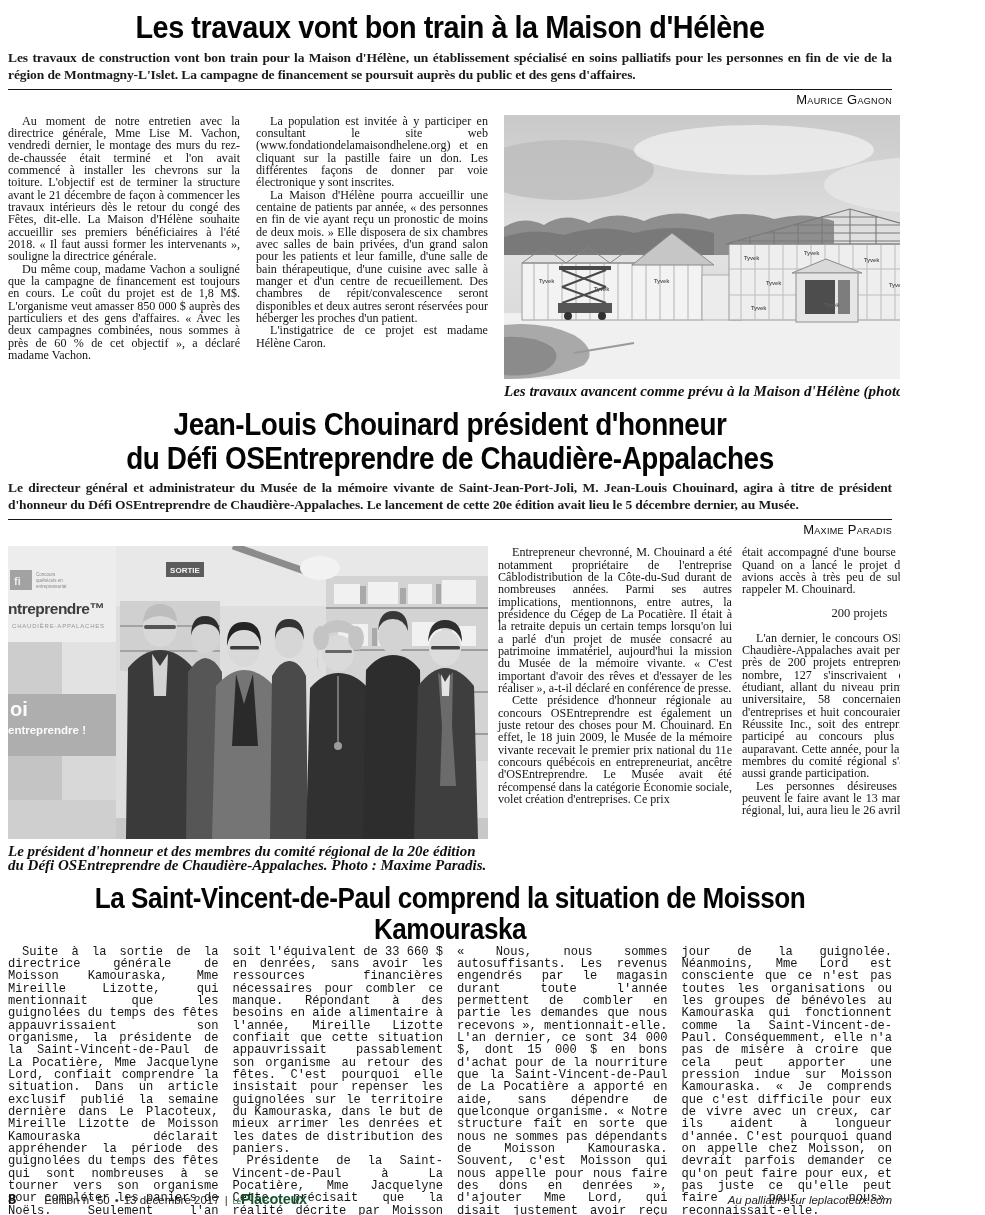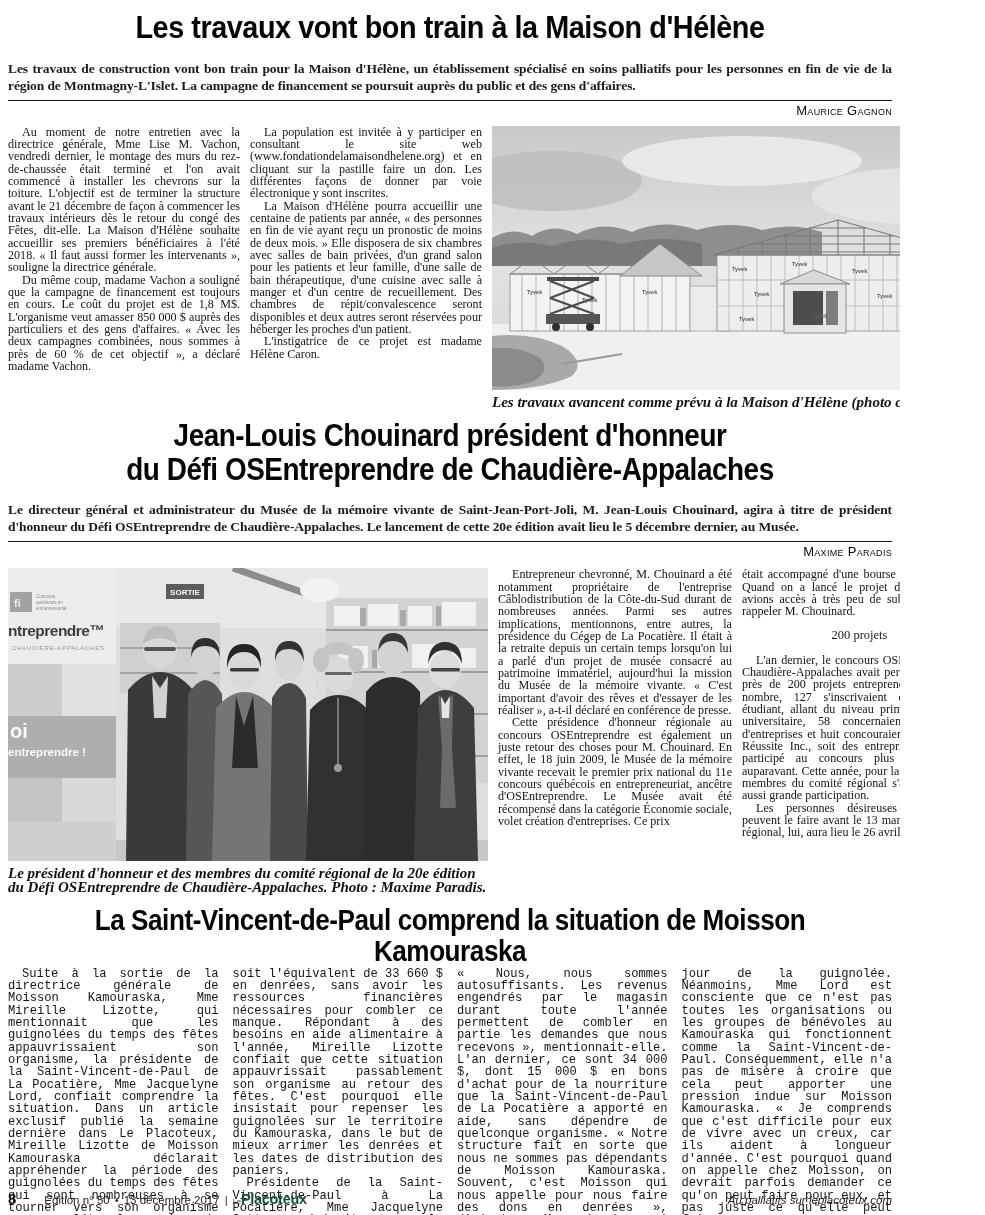--- a/index.html
+++ b/index.html
@@ -16,35 +16,35 @@
     font-weight:700; color:#050505; text-align:center;
     letter-spacing:-0.5px; transform:scaleX(0.9); transform-origin:center;
     line-height:1.08;
   }
   .h-a1 { font-size:32px; margin-top:4px; }
   .h-a2 { font-size:31px; margin-top:10px; }
   .h-a3 { font-size:29px; margin-top:10px; }
   
   .lede {
     font-weight:700; font-size:13.5px; line-height:17px;
-    text-align:justify; margin-top:15px; letter-spacing:-0.1px;
+    text-align:justify; margin-top:4px; letter-spacing:-0.1px;
   }
   .rule { border-top:1.6px solid #161616; margin-top:6px; }
   .byline {
     font-family:"Liberation Sans", sans-serif; font-weight:400;
     font-variant:small-caps; font-size:13px; text-align:right;
     margin-top:2px; color:#0a0a0a; letter-spacing:0.3px;
   }
   
   .btxt p {
     font-size:12.1px; line-height:12.35px; text-align:justify;
     hyphens:auto; -webkit-hyphens:auto; color:#141414;
   }
   .btxt p.ind { text-indent:14px; }
-  .grid-a1 { display:grid; grid-template-columns:232px 232px 485px; column-gap:10px; margin-top:8px; }
+  .grid-a1 { display:grid; grid-template-columns:232px 232px 485px; column-gap:16px; margin-top:8px; }
   .grid-a2 { display:grid; grid-template-columns:480px 234px 235px; column-gap:10px; margin-top:9px; }
   .grid-a3 { display:grid; grid-template-columns:repeat(4,1fr); column-gap:14px; margin-top:0;font-family:Liberation Mono, monospace; }
   figure { margin:0; }
   figcaption {
     font-weight:700; font-style:italic; font-size:15px; line-height:13.8px;
     margin-top:6px; color:#111;
   }
   .subhead { font-size:12.5px; font-weight:400; text-align:center; margin:10px 0 11px 0; }
   .photo-frame { display:block; background:#dcdcdc; }
   

